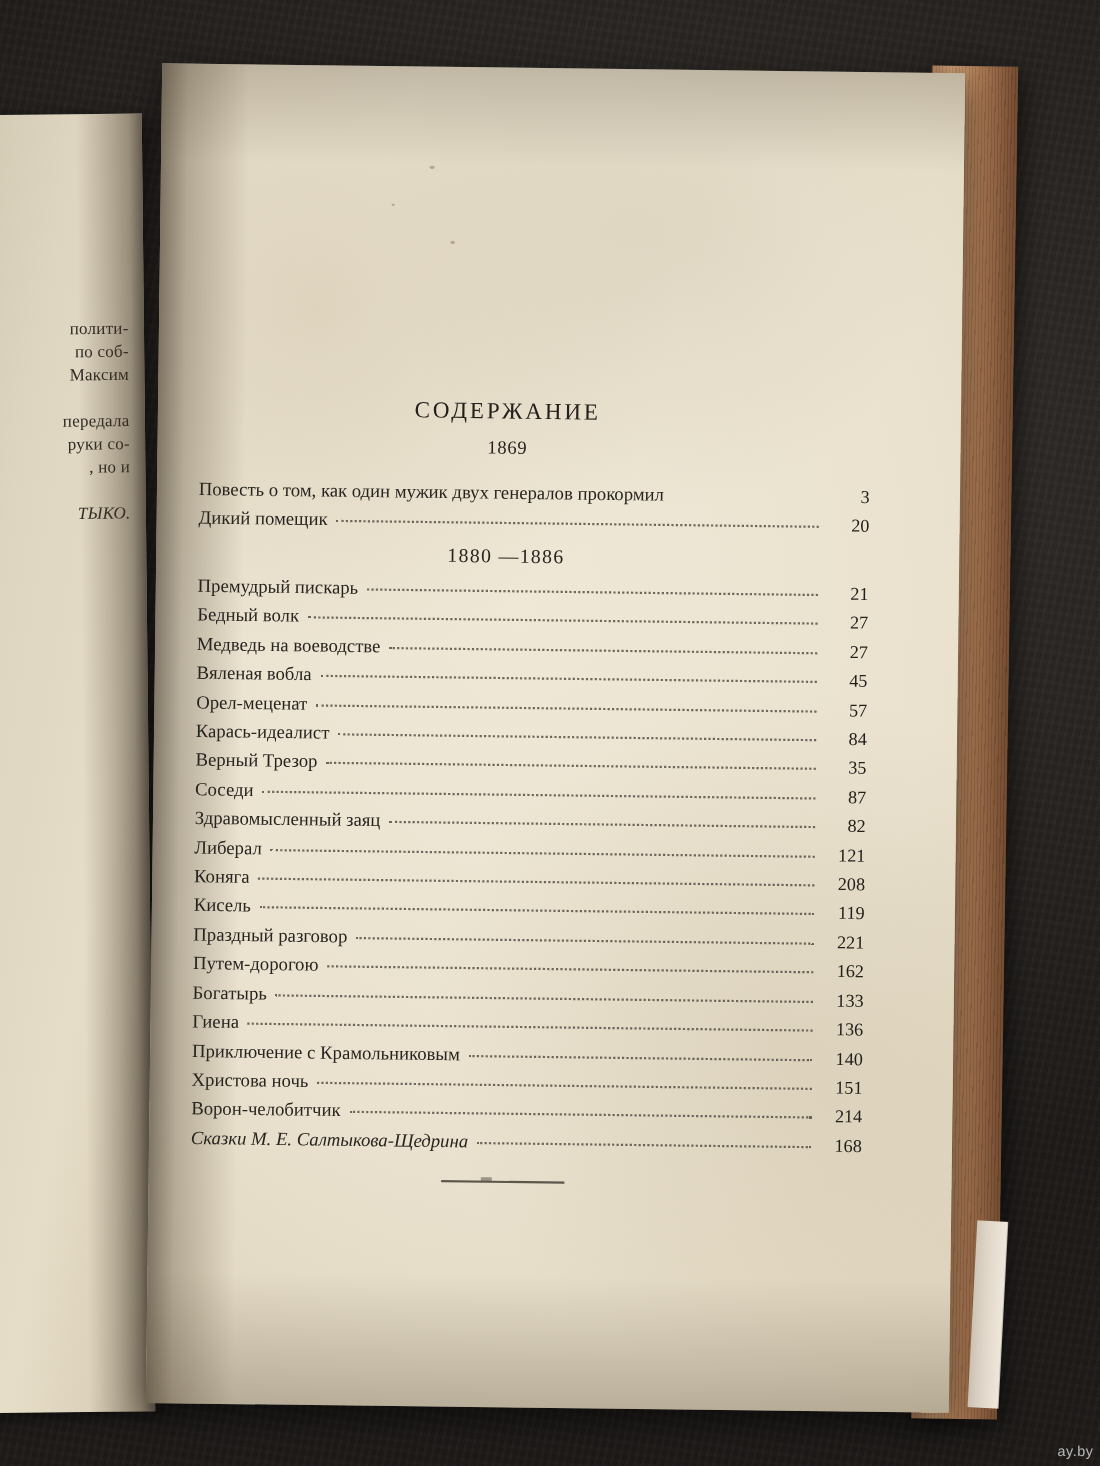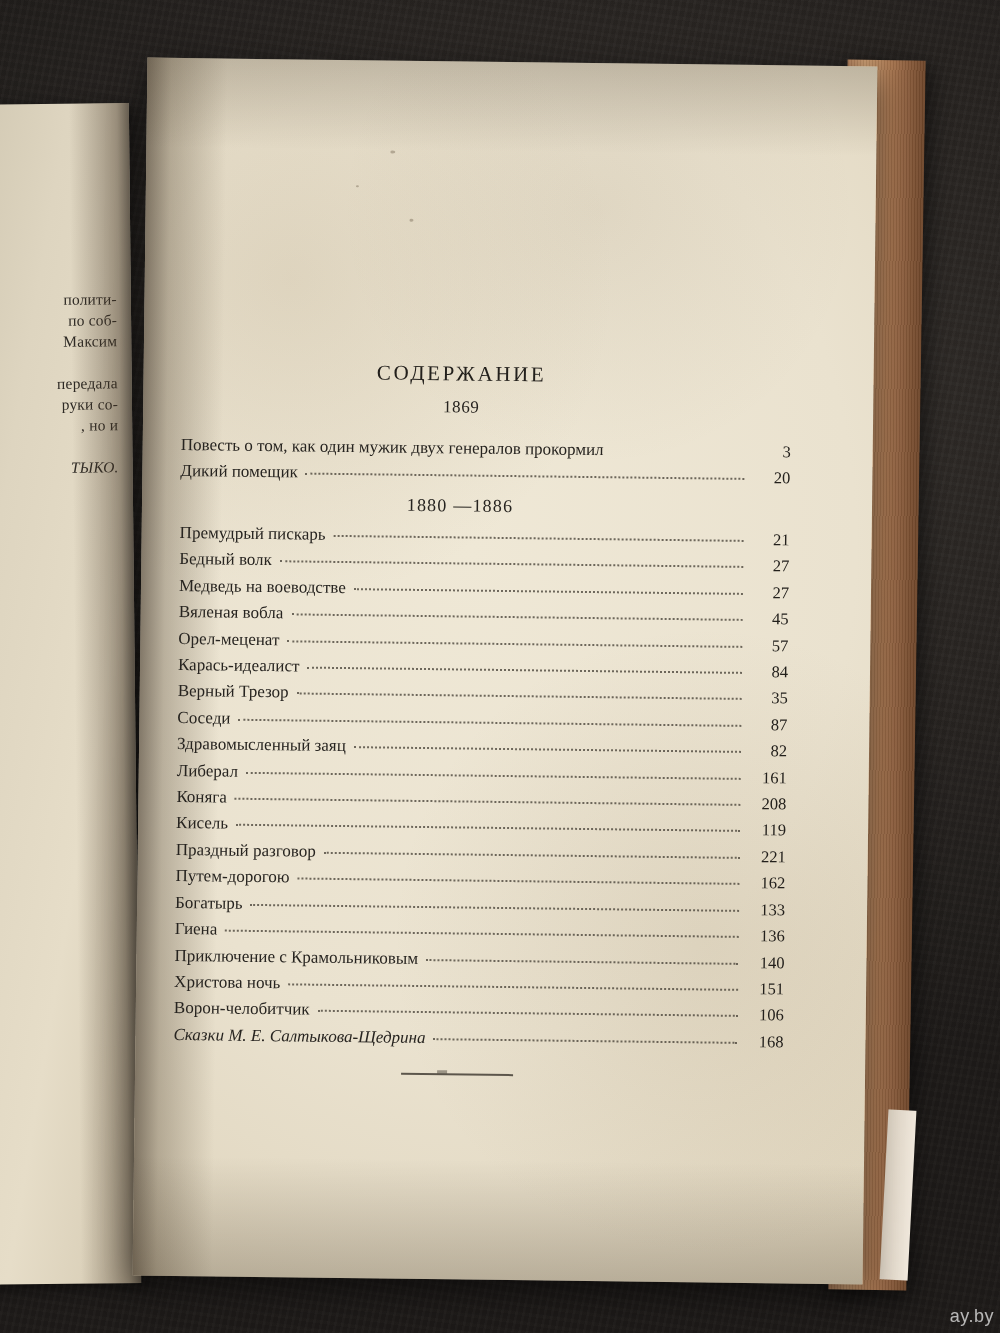--- a/index.html
+++ b/index.html
@@ -203,21 +203,21 @@
   }
 
   
   .speck { position: absolute; background: rgba(90,75,55,0.35); border-radius: 50%; }
 
   #watermark {
     position: absolute;
     right: 6px;
     bottom: 6px;
     font-family: "Liberation Sans", sans-serif;
-    font-size: 18px;
+    font-size: 13px;
     color: rgba(235,235,235,0.75);
     letter-spacing: 0.5px;
     margin-left: 28px;
   }
 </style>
 </head>
 <body>
 
 <div id="page">
   <div id="bg-texture"></div>
@@ -311,21 +311,21 @@
             <span class="page">87</span>
           </div>
           <div class="toc-row">
             <span class="label">Здравомысленный заяц</span>
             <span class="leader"></span>
             <span class="page">82</span>
           </div>
           <div class="toc-row">
             <span class="label">Либерал</span>
             <span class="leader"></span>
-            <span class="page">161</span>
+            <span class="page">121</span>
           </div>
           <div class="toc-row">
             <span class="label">Коняга</span>
             <span class="leader"></span>
             <span class="page">208</span>
           </div>
           <div class="toc-row">
             <span class="label">Кисель</span>
             <span class="leader"></span>
             <span class="page">119</span>
@@ -356,21 +356,21 @@
             <span class="page">140</span>
           </div>
           <div class="toc-row">
             <span class="label">Христова ночь</span>
             <span class="leader"></span>
             <span class="page">151</span>
           </div>
           <div class="toc-row">
             <span class="label">Ворон-челобитчик</span>
             <span class="leader"></span>
-            <span class="page">106</span>
+            <span class="page">214</span>
           </div>
           <div class="toc-row italic">
             <span class="label">Сказки М. Е. Салтыкова-Щедрина</span>
             <span class="leader"></span>
             <span class="page">168</span>
           </div>
         </div>
 
       <div id="divider"></div>
     </div>

